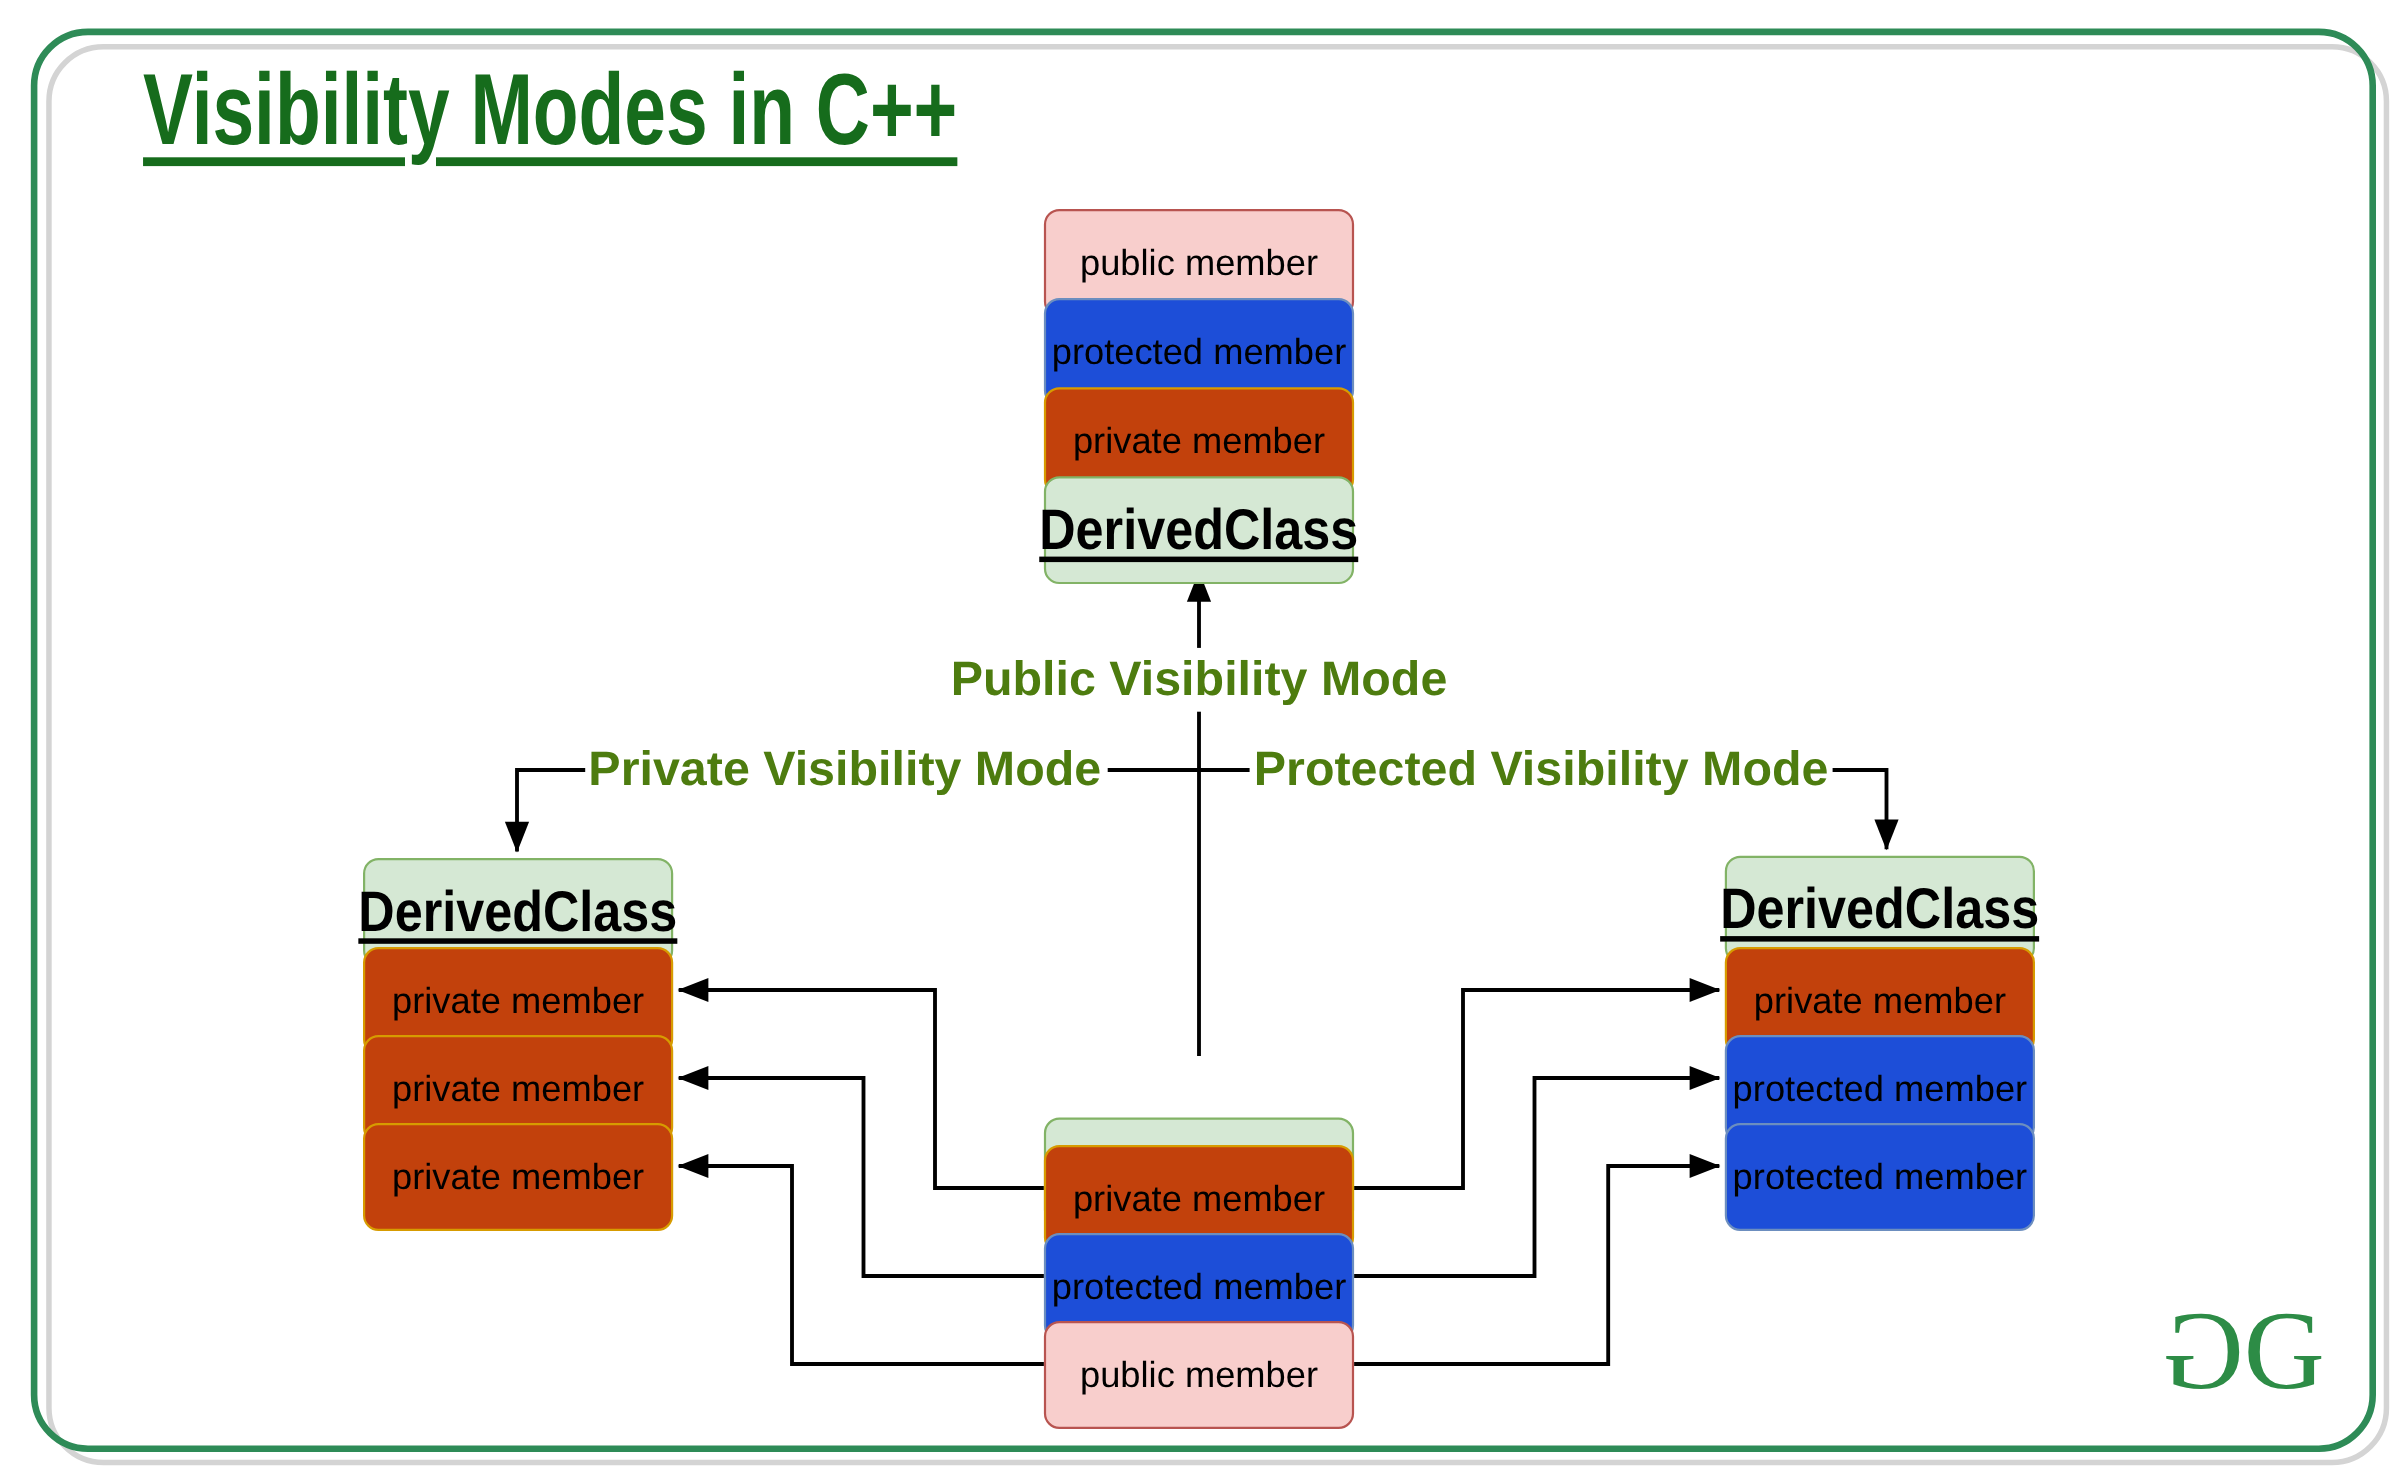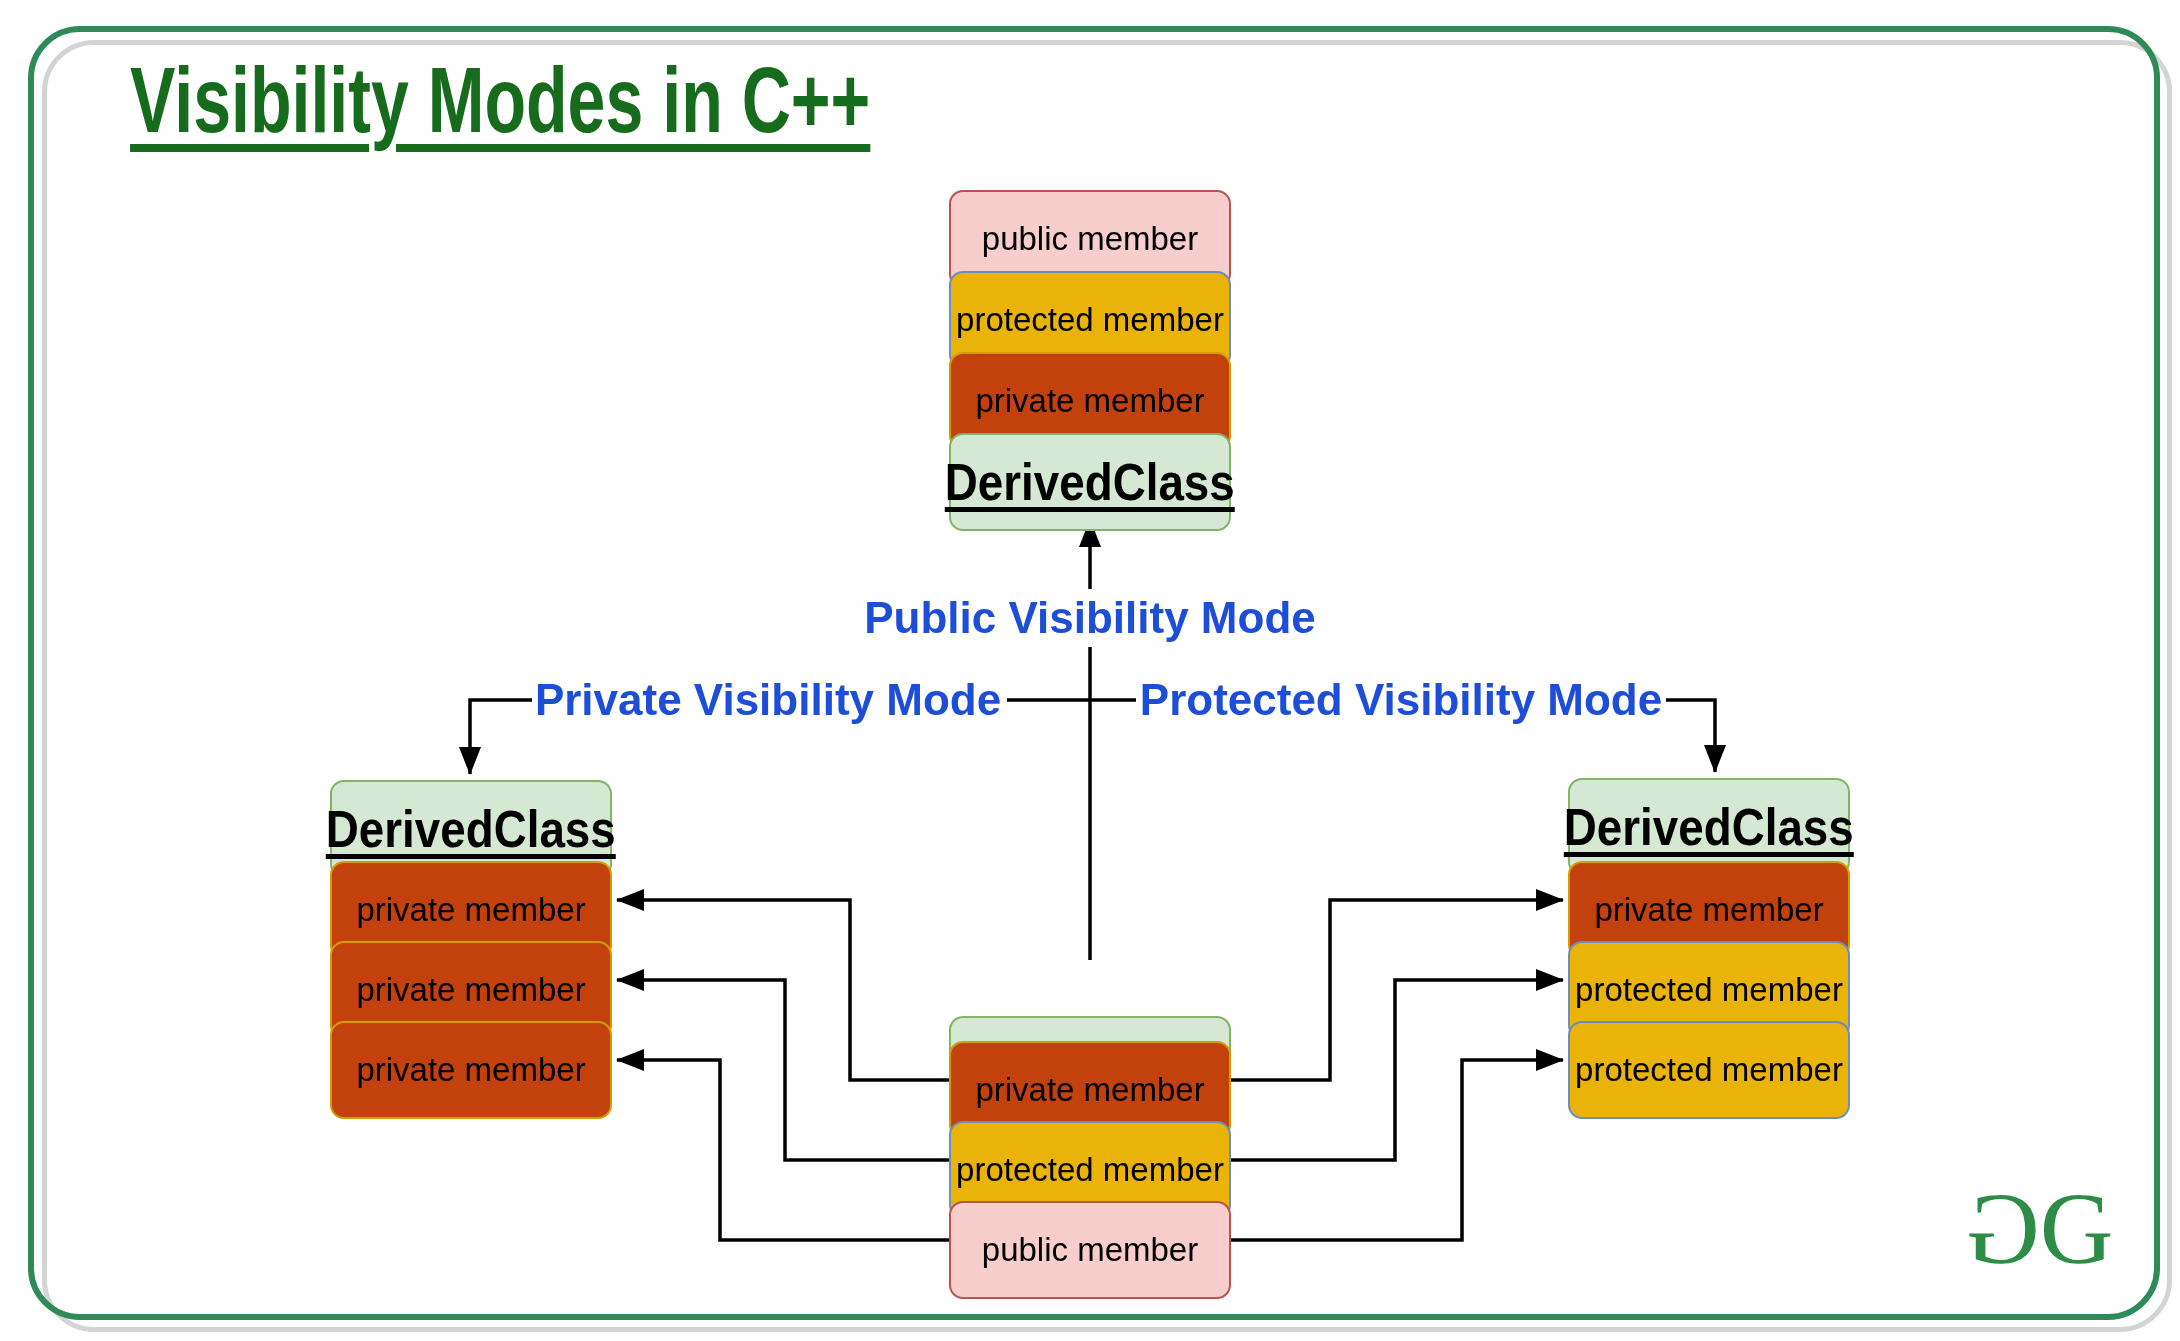--- a/index.html
+++ b/index.html
@@ -29,34 +29,34 @@
   
   #wires{position:absolute;left:0;top:0;width:2180px;height:1341px;}
   
   .box{
     position:absolute;width:282px;height:98px;box-sizing:border-box;
     border-radius:14px;border:2.5px solid #000;
     display:flex;align-items:center;justify-content:center;
     font-size:33px;color:#000;white-space:nowrap;
   }
   .box.red   {background:#f8cecc;border-color:#b85450;}
-  .box.blue  {background:#eab308;border-color:#6c8ebf;}
+  .box.blue  {background:#1d4ed8;border-color:#6c8ebf;}
   .box.orange{background:#c2410c;border-color:#d79b00;}
   .box.green {background:#d5e8d4;border-color:#82b366;}
   .box.classname{
     font-size:52px;font-weight:bold;
   }
   .box.classname span{
     display:inline-block;transform:scaleX(0.88);transform-origin:center;
     text-decoration:underline;text-decoration-thickness:5px;text-underline-offset:7px;
   }
   
   .mode-label{
     position:absolute;transform:translate(-50%,-50%);
-    font-size:44px;font-weight:bold;color:#1d4ed8;white-space:nowrap;
+    font-size:44px;font-weight:bold;color:#4d7c0f;white-space:nowrap;
   }
   .mode-label.masked{background:#ffffff;padding:4px 10px;}
   
   .logo{
     position:absolute;left:1972px;top:1178px;
     font-family:"Liberation Serif",serif;font-size:102px;line-height:1;
     color:#2d8c46;letter-spacing:-6px;font-weight:normal;
   }
   .logo .flip{display:inline-block;transform:scaleX(-1);}
 </style>

